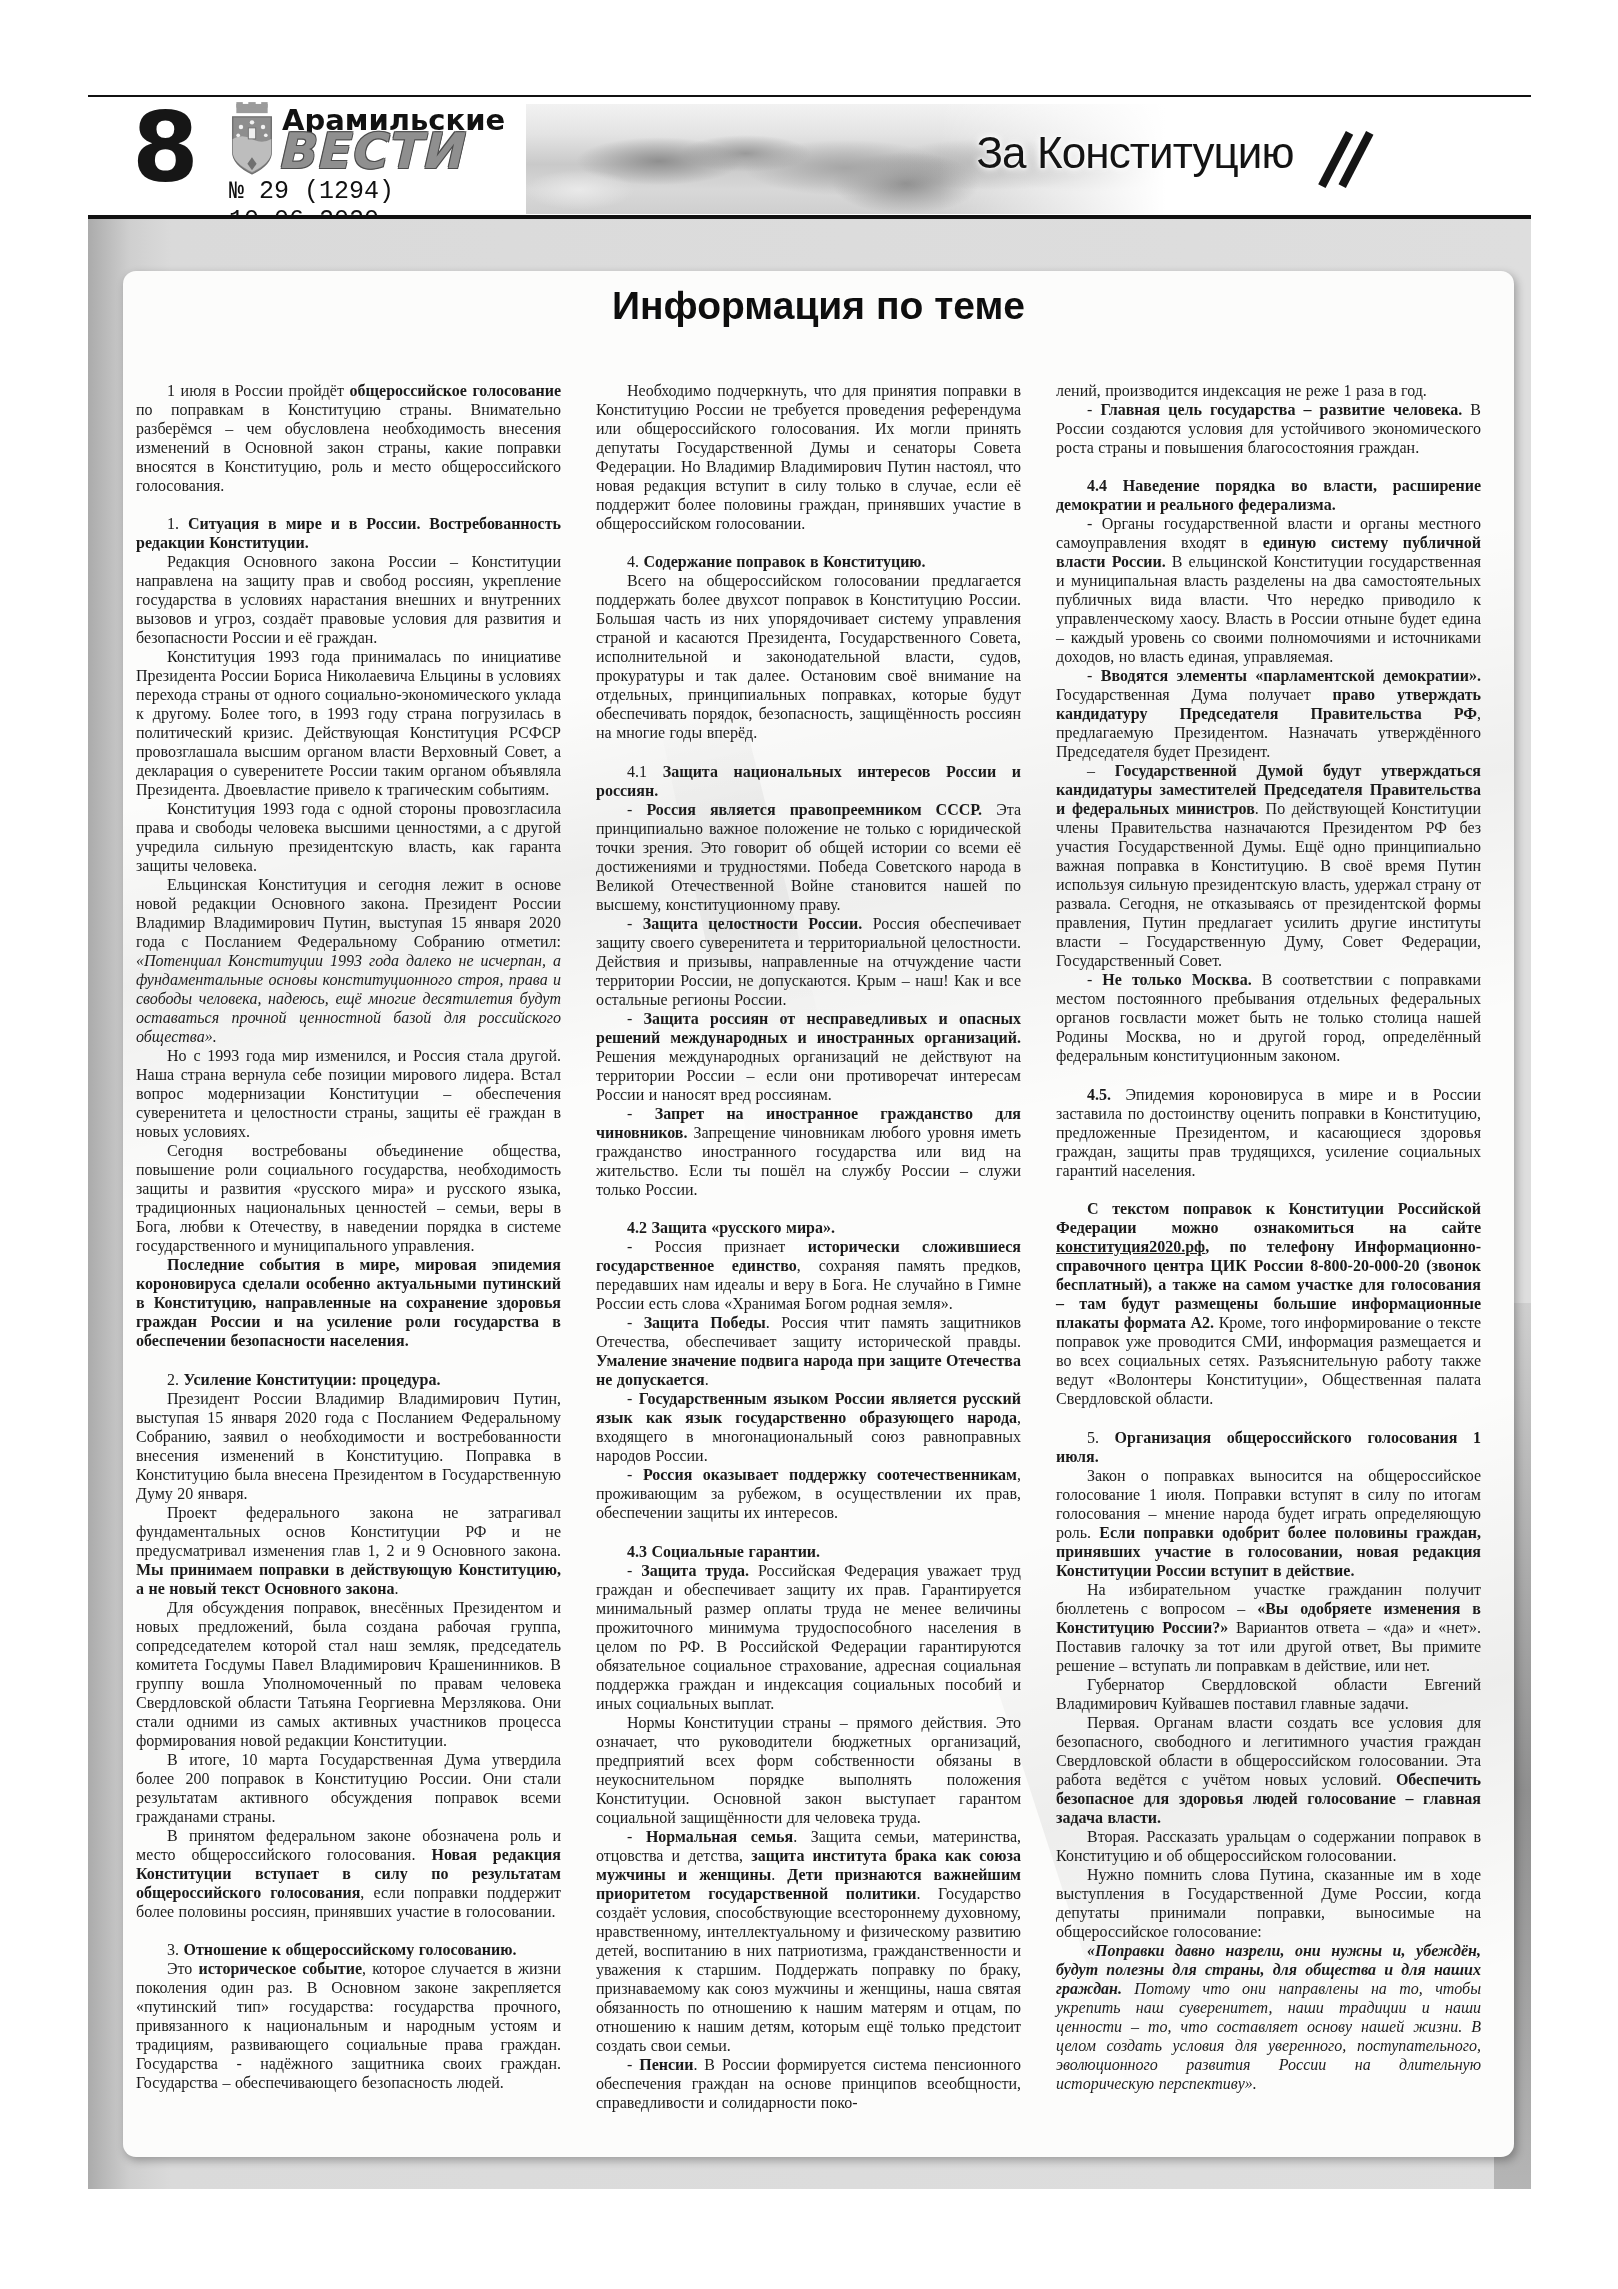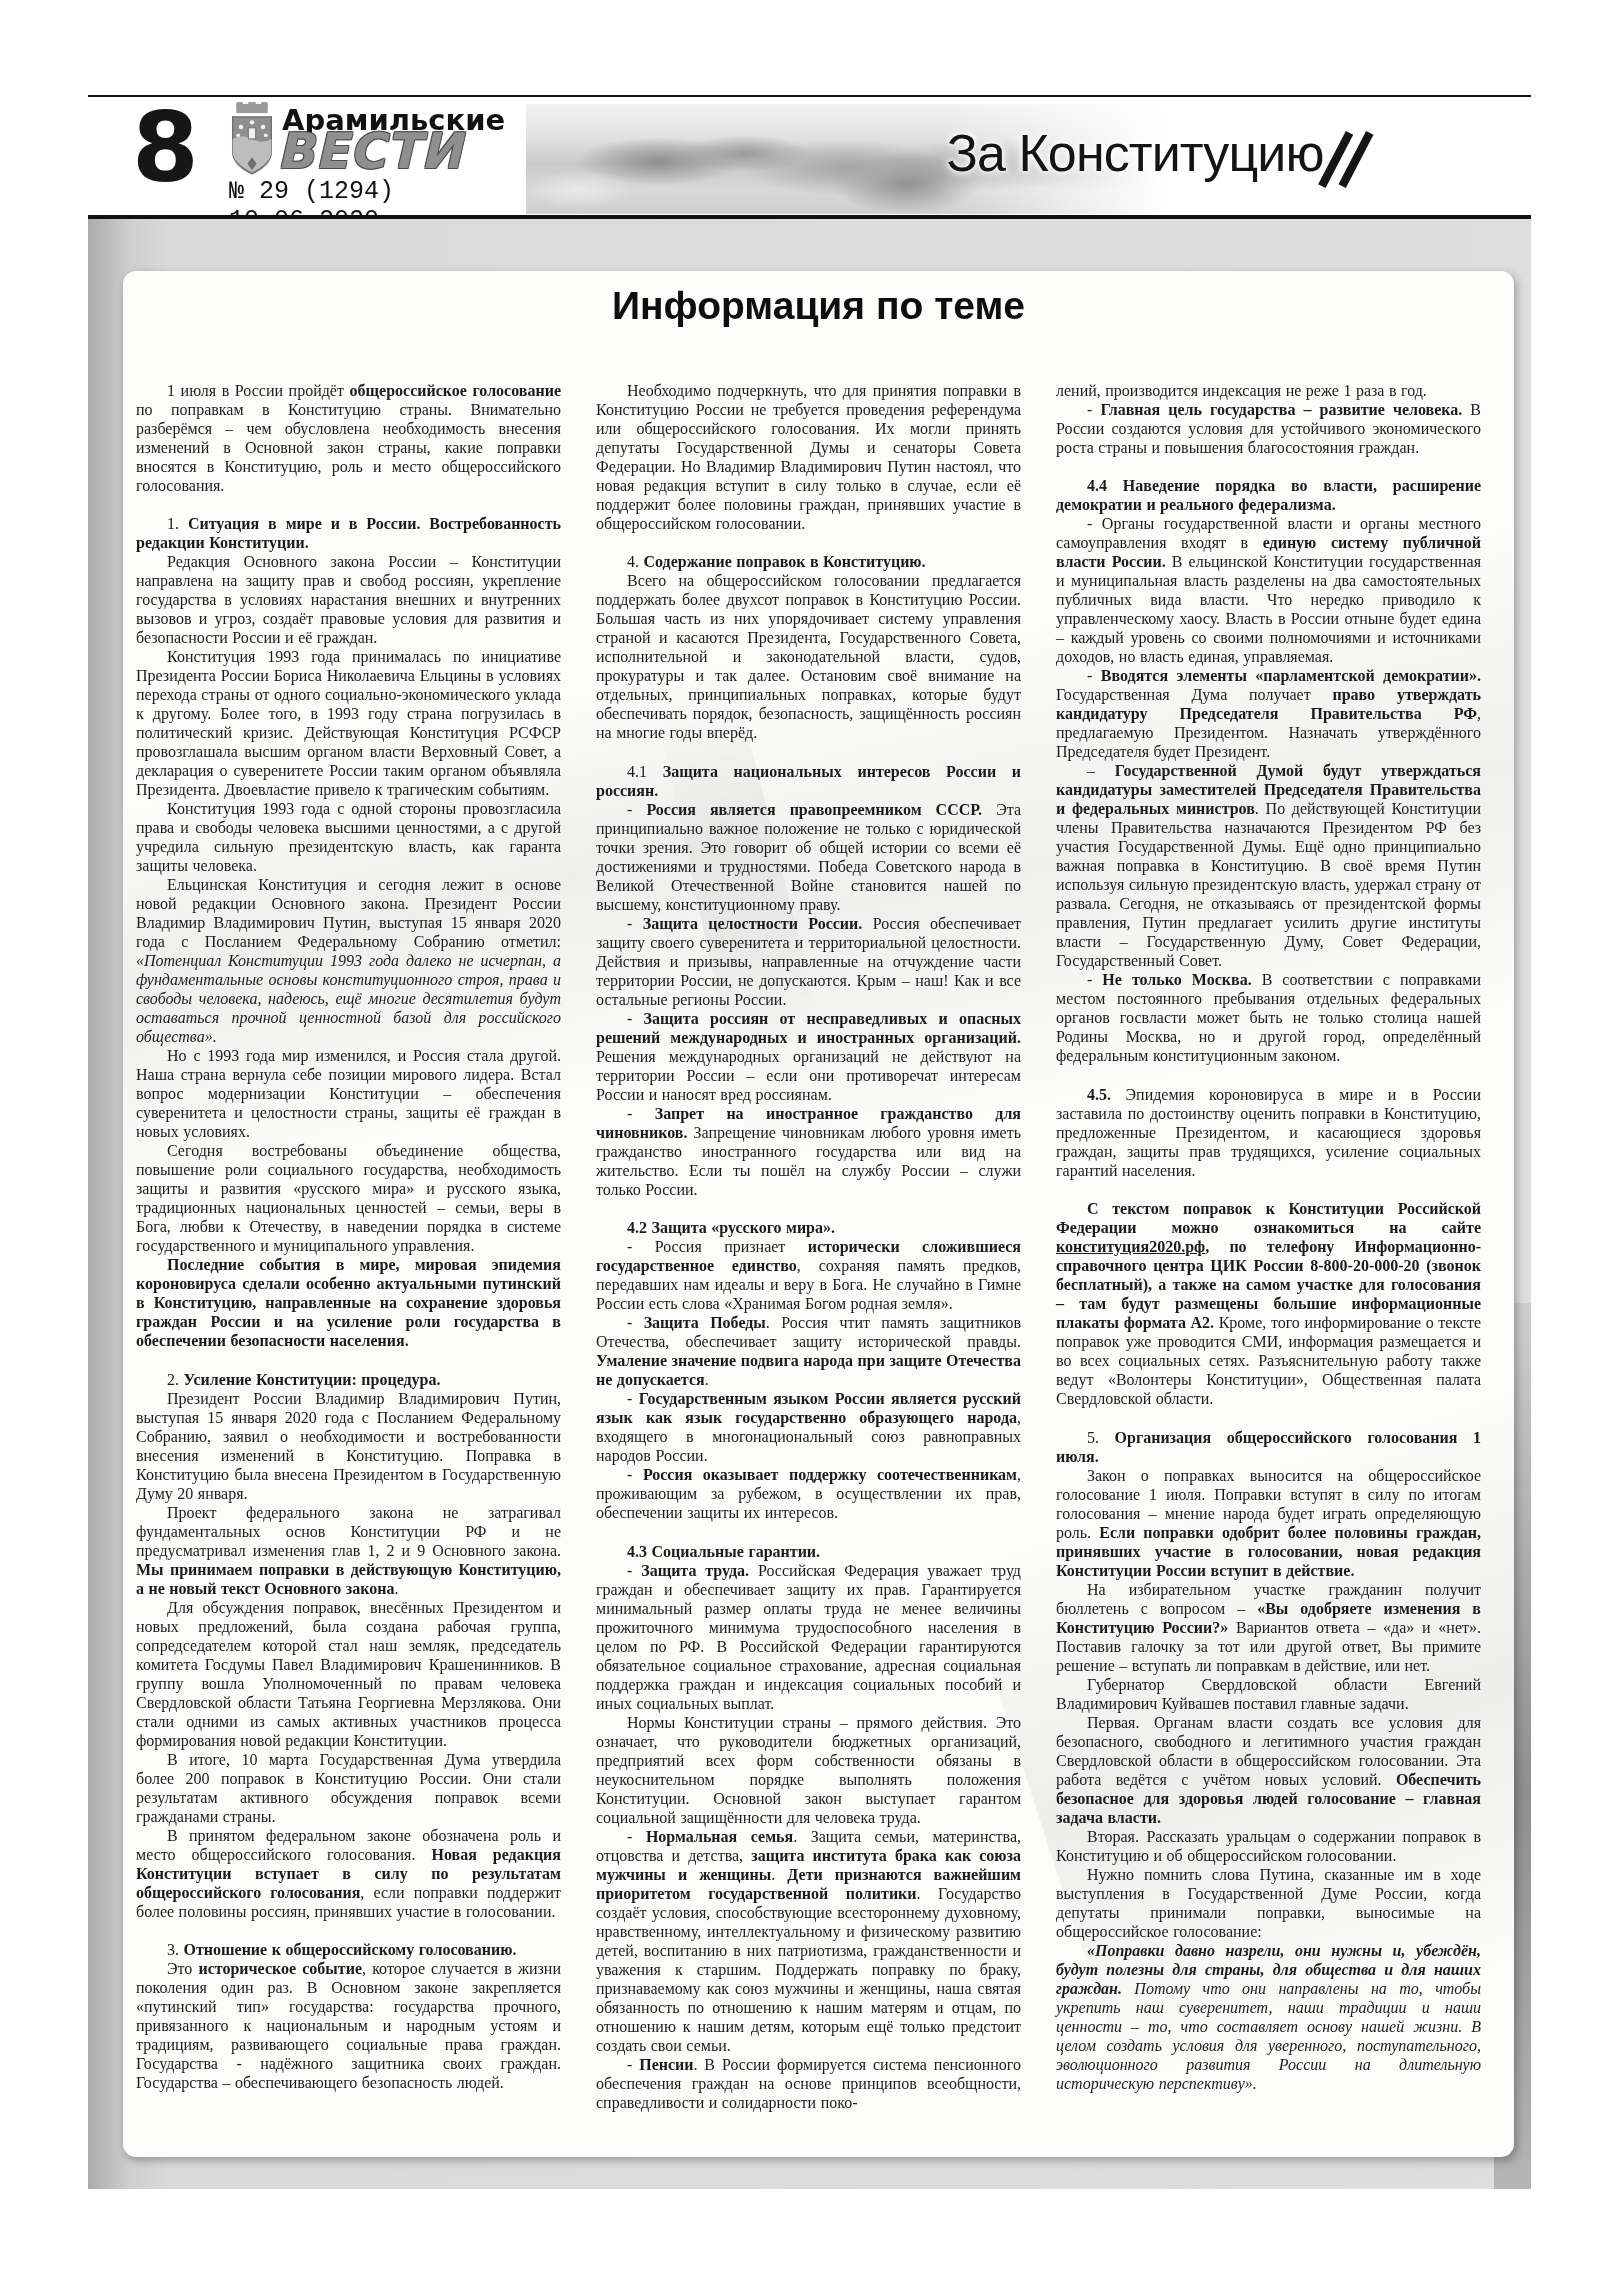--- a/index.html
+++ b/index.html
@@ -40,21 +40,21 @@
       radial-gradient(83px 24px at 20% 52%, #8f8f8f 0%, rgba(143,143,143,0) 100%),
       radial-gradient(65px 18.5px at 33% 45%, #9a9a9a 0%, rgba(154,154,154,0) 100%),
       radial-gradient(102px 28px at 48% 58%, #a6a6a6 0%, rgba(166,166,166,0) 100%),
       radial-gradient(74px 31px at 57% 72%, #8d8d8d 0%, rgba(141,141,141,0) 100%),
       radial-gradient(111px 26px at 70% 55%, #adadad 0%, rgba(173,173,173,0) 100%),
       radial-gradient(83px 22px at 84% 60%, #b9b9b9 0%, rgba(185,185,185,0) 100%),
       linear-gradient(to bottom, #f2f2f2 0%, #e3e3e3 28%, #c9c9c9 55%, #d8d8d8 78%, #cfcfcf 100%);
   }
   .section-title{
     position:absolute;left:941px;top:126px;width:388px;
-    font-family:"Liberation Sans", sans-serif;font-weight:400;font-size:52px;line-height:54px;
+    font-family:"Liberation Sans", sans-serif;font-weight:400;font-size:44px;line-height:54px;
     color:#141414;letter-spacing:-0.9px;text-align:center;
     text-shadow:0 0 3.7px #fff,0 0 7.4px #fff,0 0 11px #fff;
   }
   .slashes{position:absolute;left:1309px;top:129px;width:70px;height:61px;}
   
   .backdrop{
     position:absolute;left:88px;top:219px;width:1443px;height:1970px;
     background:
       linear-gradient(to right, #ababab 0px, #cfcfcf 42px, #dadada 83px, #dedede 100%);
   }

